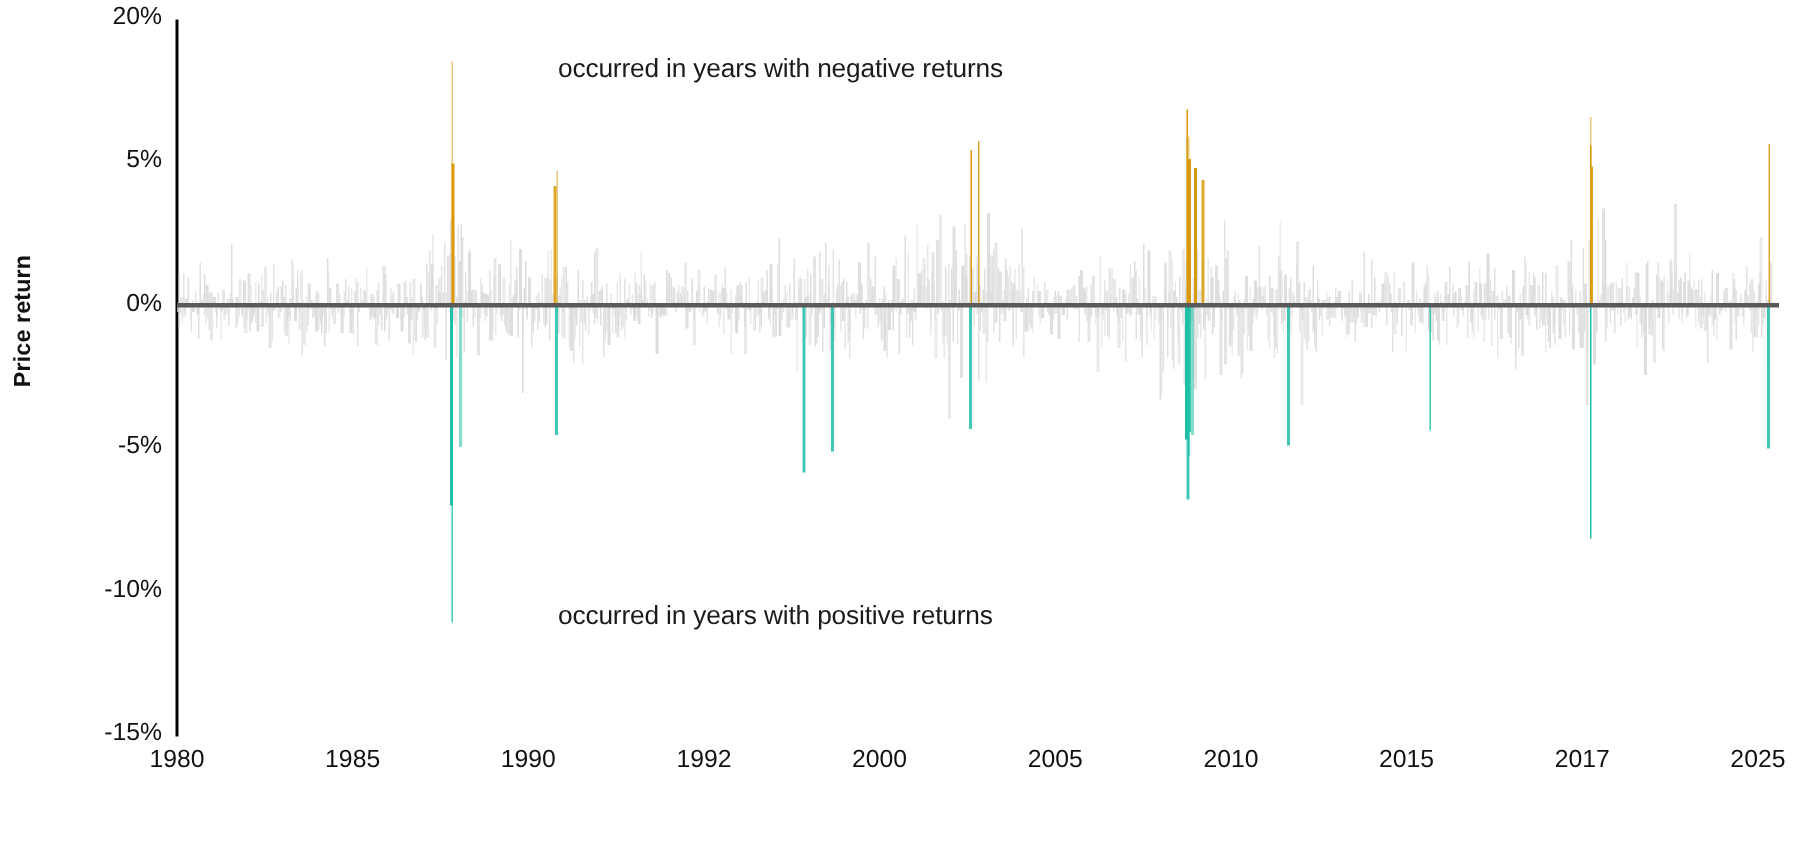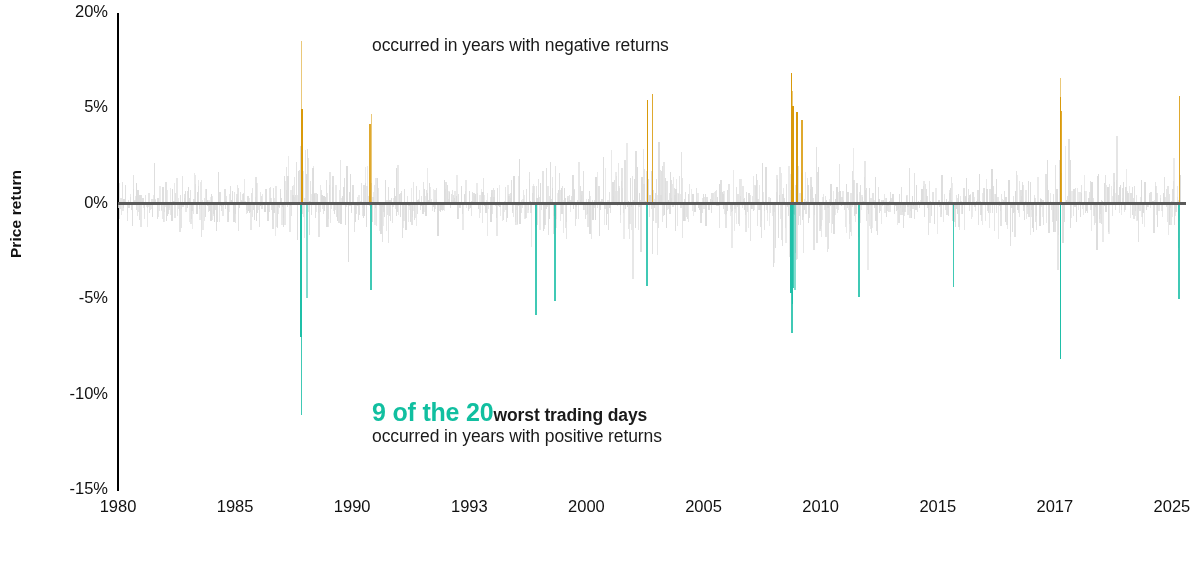--- a/index.html
+++ b/index.html
@@ -1941,38 +1941,35 @@
       <div class="bar teal" style="left: 740.11px; width: 1.7px; background: rgb(31, 191, 168); opacity: 0.85; top: 190.8px; height: 92.92px;"></div>
       <div class="bar teal" style="left: 834.73px; width: 1.7px; background: rgb(31, 191, 168); opacity: 0.85; top: 190.8px; height: 82.81px;"></div>
       <div class="bar teal" style="left: 941.53px; width: 1.7px; background: rgb(31, 191, 168); opacity: 1; top: 190.8px; height: 154.93px;"></div>
       <div class="bar teal" style="left: 1060.27px; width: 1.7px; background: rgb(31, 191, 168); opacity: 0.85; top: 190.8px; height: 95.02px;"></div>
     </div>
 
   <div id="xtick-wrap">
       <div class="xtick" style="left: 118px;">1980</div>
       <div class="xtick" style="left: 235.105px;">1985</div>
       <div class="xtick" style="left: 352.211px;">1990</div>
-      <div class="xtick" style="left: 469.316px;">1993</div>
+      <div class="xtick" style="left: 469.316px;">1992</div>
       <div class="xtick" style="left: 586.421px;">2000</div>
       <div class="xtick" style="left: 703.526px;">2005</div>
       <div class="xtick" style="left: 820.632px;">2010</div>
       <div class="xtick" style="left: 937.737px;">2015</div>
       <div class="xtick" style="left: 1054.84px;">2017</div>
       <div class="xtick" style="left: 1171.95px;">2025</div>
     </div>
 
 
   <div class="anno" id="anno-top">
     <span class="line2">
       <span class="sub">occurred in years with negative returns</span>
     </span>
   </div>
 
   <div class="anno" id="anno-bottom">
-    <span class="line1">
-      <span class="big teal-text">9 of the 20</span><span class="med">worst trading days</span>
-    </span>
     <span class="line2">
       <span class="sub">occurred in years with positive returns</span>
     </span>
   </div>
 
 </div>
 
 </body></html>

